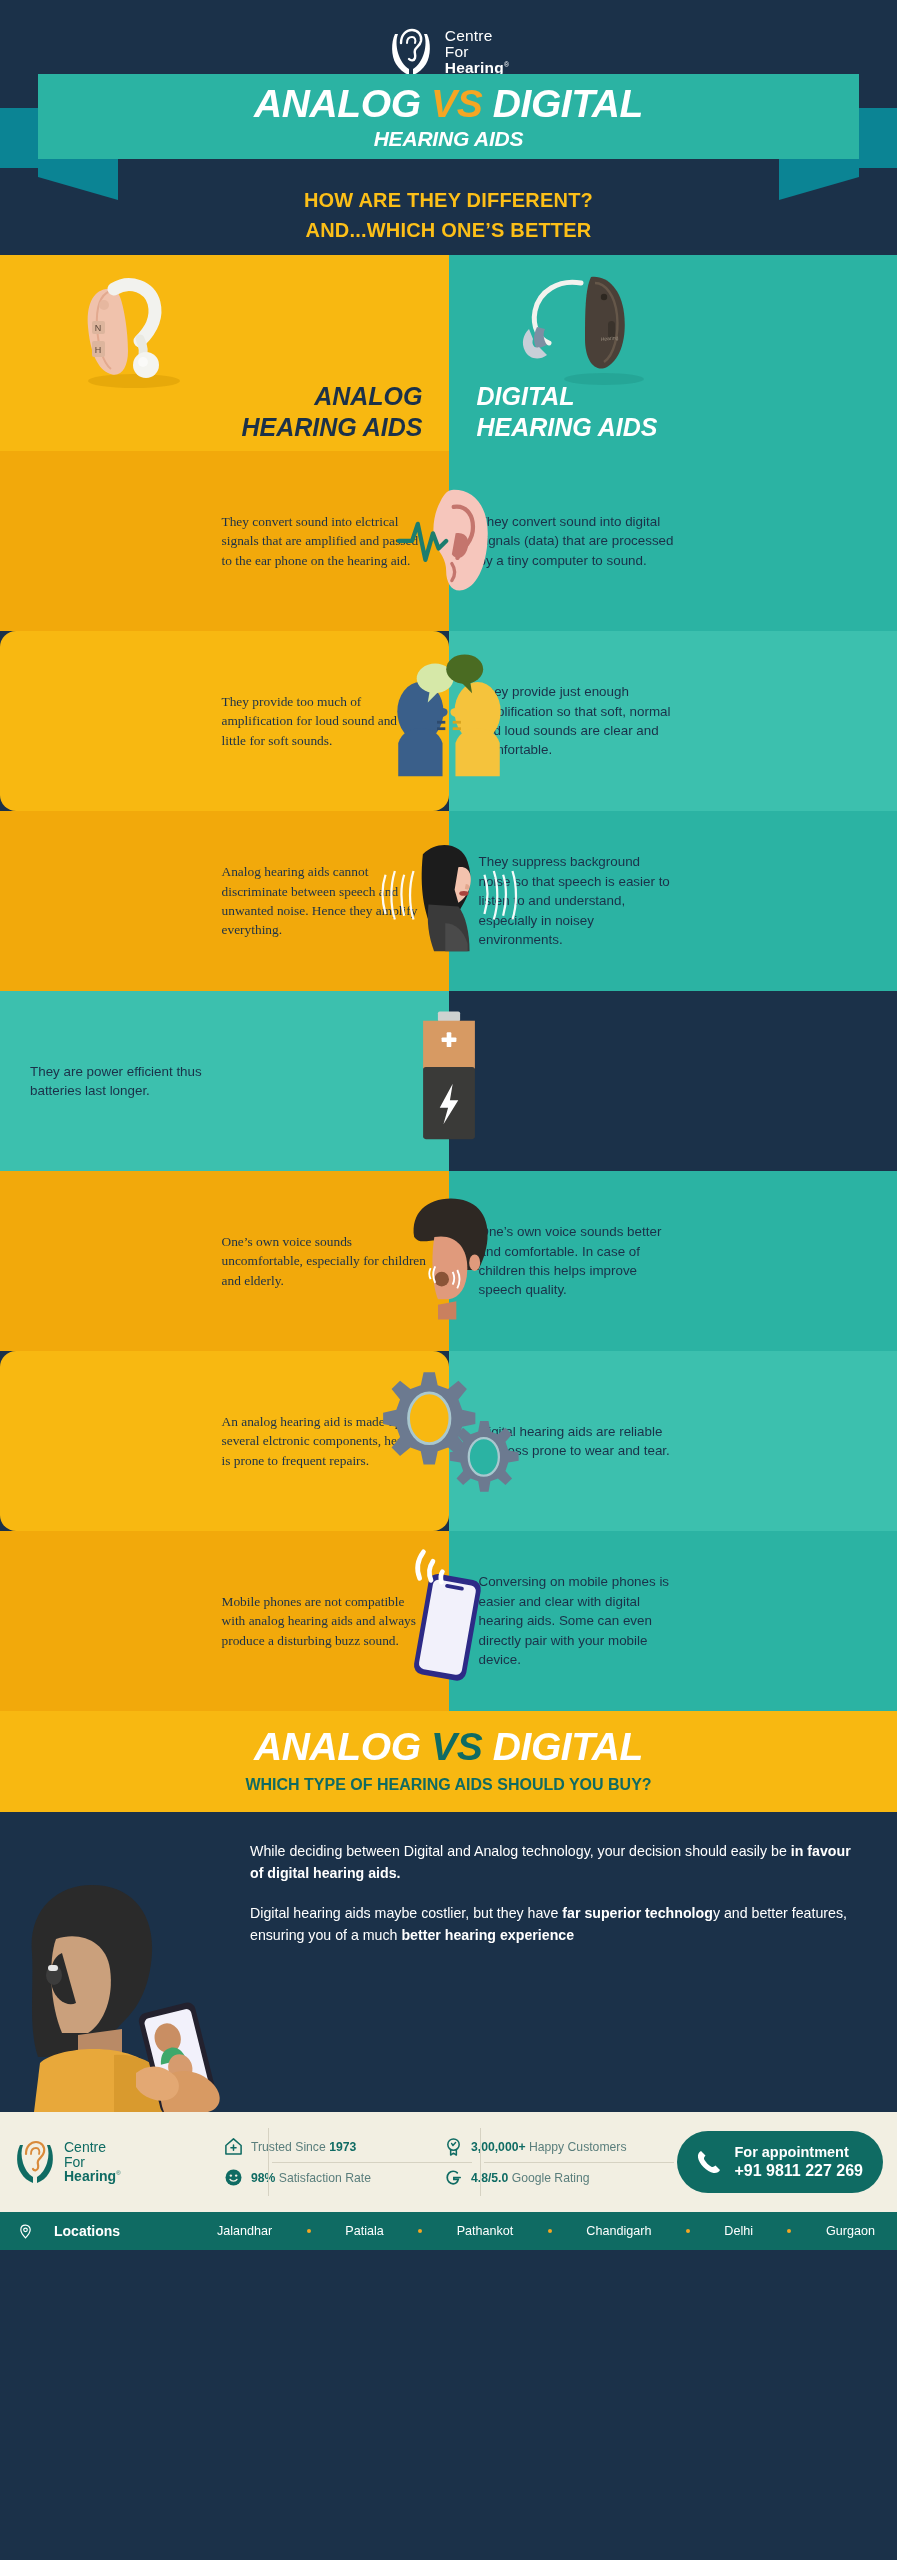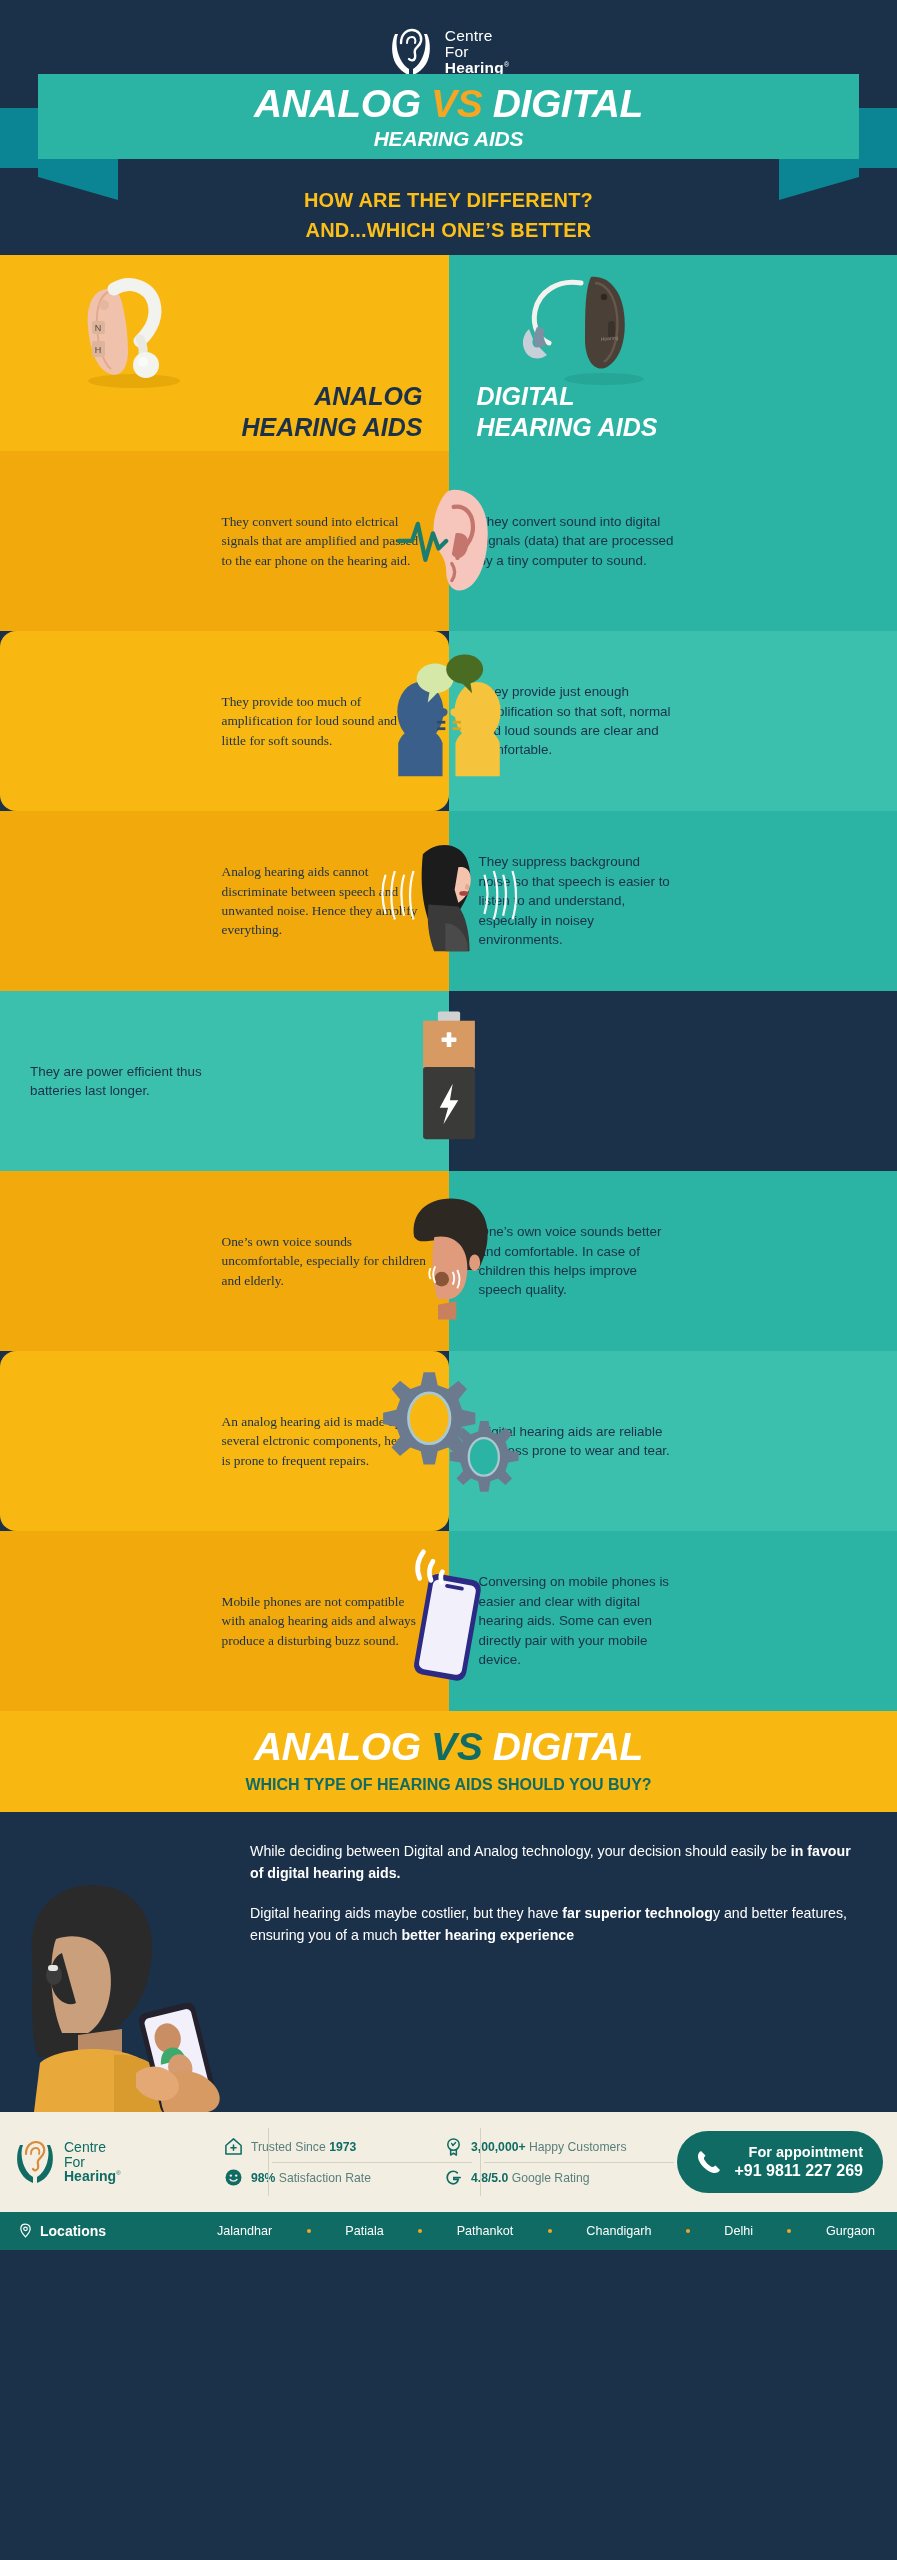--- a/index.html
+++ b/index.html
@@ -100,27 +100,27 @@
   .trust-item .ti-icon { width:19px; height:19px; flex:0 0 19px; color:#0f6b63; }
   .tdiv-v { position:absolute; left:268px; top:16px; bottom:16px; width:1px; background:#d6d2c2; }
   .tdiv-v2 { position:absolute; left:480px; top:16px; bottom:16px; width:1px; background:#d6d2c2; }
   .tdiv-h1 { position:absolute; left:272px; width:200px; height:1px; background:#d6d2c2; top:50px; }
   .tdiv-h2 { position:absolute; left:484px; width:190px; height:1px; background:#d6d2c2; top:50px; }
 
   .appt { margin-left:auto; background:#0f6b63; border-radius:34px; height:62px;
           display:flex; align-items:center; gap:11px; padding:0 20px 0 18px; }
   .appt-phone-icon { width:28px; height:28px; color:#fff; flex:0 0 28px; }
   .appt-text { color:#fff; line-height:1.2; }
-  .appt-text .a1 { display:block; font-size:14.5px; font-weight:600;text-align:right; }
+  .appt-text .a1 { display:block; font-size:14.5px; font-weight:600; }
   .appt-text .a2 { display:block; font-size:16px; font-weight:700; }
 
   
   .locbar { background:#0f6b63; height:38px; display:flex; align-items:center;
             padding:0 18px; gap:0; }
-  .loc-title { display:flex; align-items:flex-start; gap:7px; color:#fff;
+  .loc-title { display:flex; align-items:flex-end; gap:21px; color:#fff;
                font-size:14px; font-weight:700; width:185px; }
   .loc-pin { width:15px; height:15px; flex:0 0 15px; color:#fff; }
   .loc-list { display:flex; align-items:center; flex:1; justify-content:space-between;
               padding-right:4px;margin-left:14px; }
   .loc-item { color:#ffffff; font-size:12.6px; }
   .loc-dot { width:4px; height:4px; border-radius:50%; background:#f5a623; flex:0 0 4px; }
 </style>
 </head>
 <body>
 

